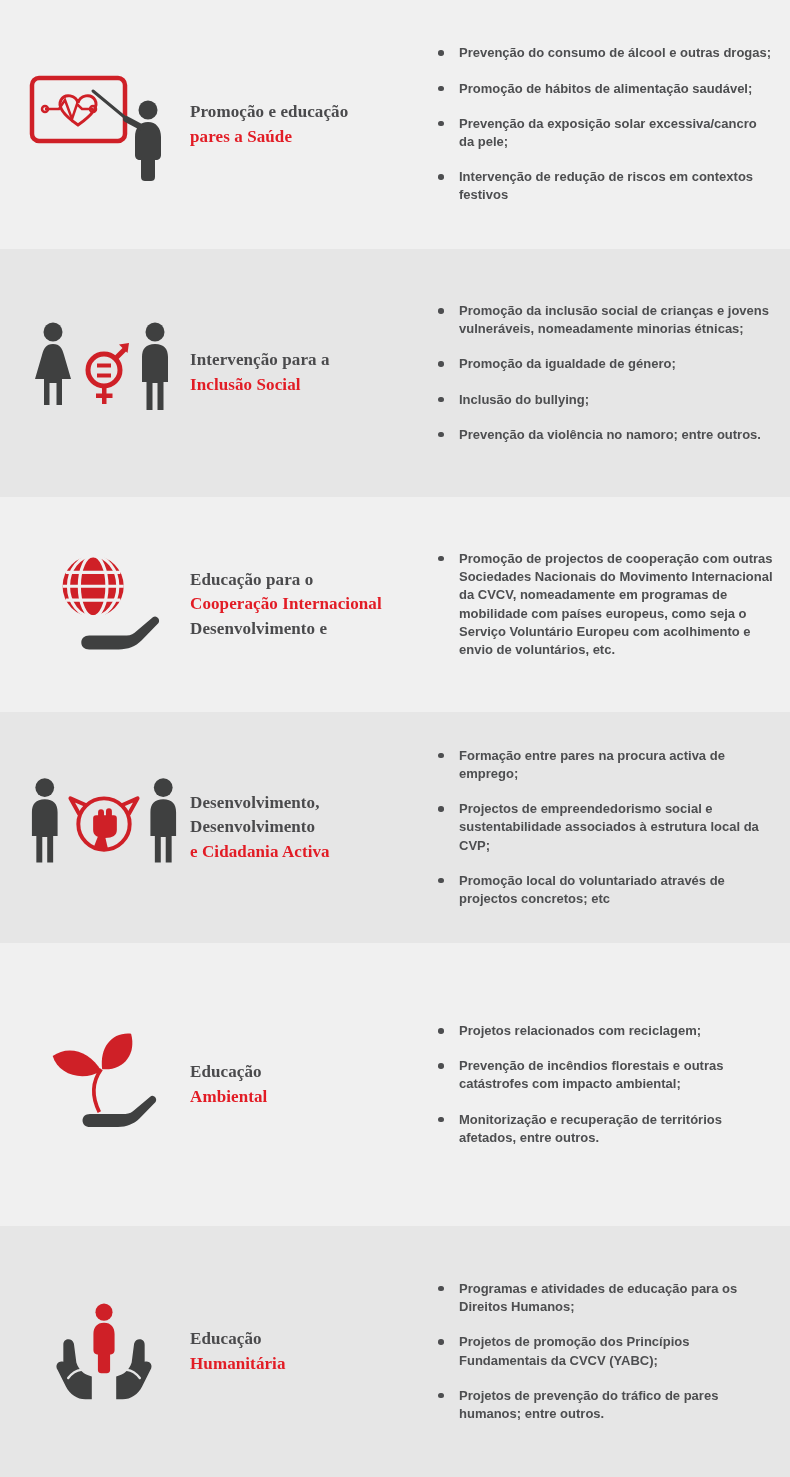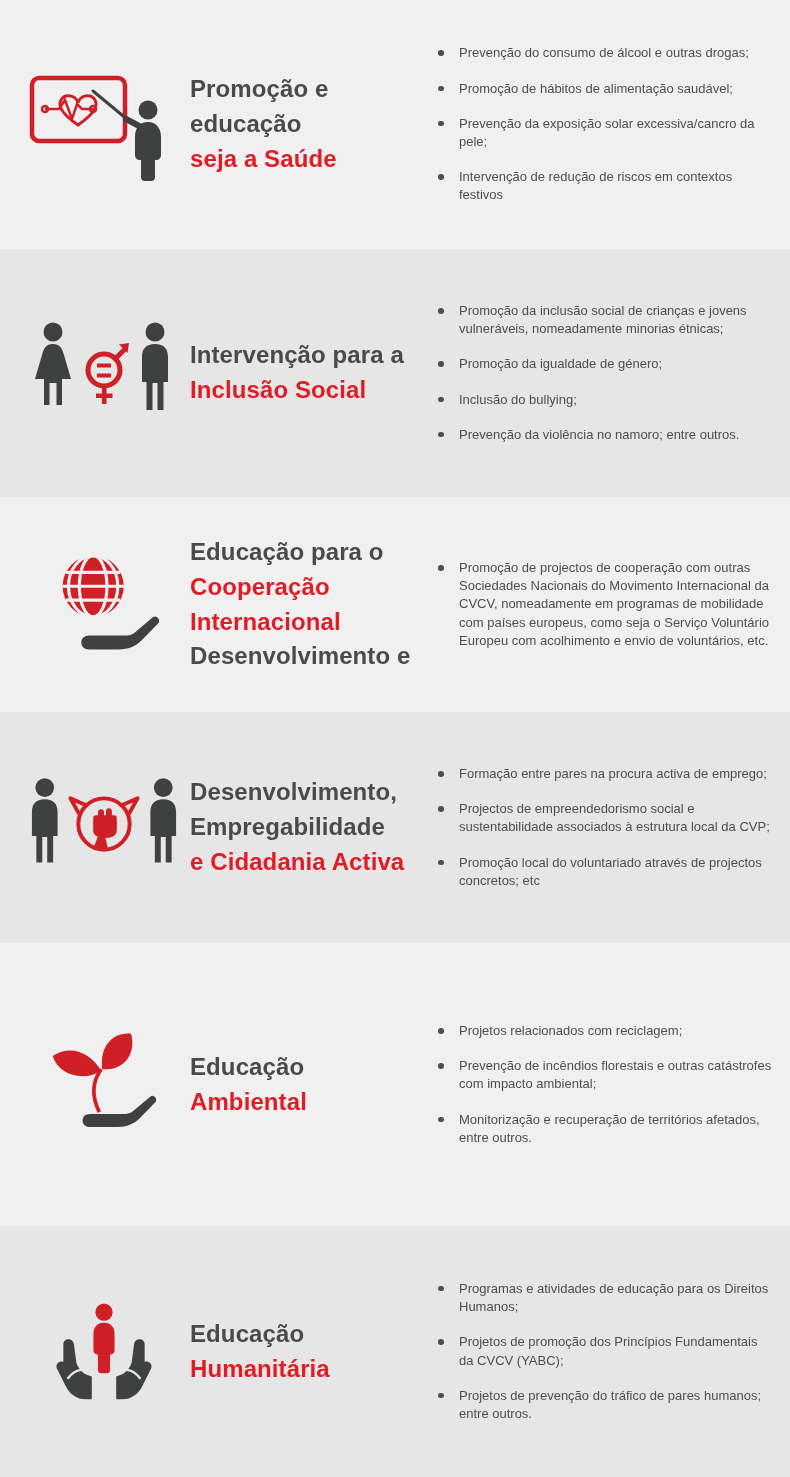--- a/index.html
+++ b/index.html
@@ -9,24 +9,24 @@
   *{margin:0;padding:0;box-sizing:border-box;}
   html,body{width:790px;}
   body{font-family:"Liberation Sans","DejaVu Sans",sans-serif;background:#fff;}
   .section{display:flex;align-items:center;width:790px;}
   .bg-light{background:var(--bg-light);}
   .bg-dark{background:var(--bg-dark);}
   .h0{height:249px;}.h1{height:248px;}.h2{height:215px;}
   .h3{height:231px;}.h4{height:283px;}.h5{height:251px;}
   .icon-cell{flex:0 0 172px;margin-left:18px;display:flex;align-items:center;justify-content:center;}
   .title-cell{flex:0 0 245px;padding-right:10px;}
-  .t-line{font-size:24px;font-weight:700;line-height:1.45;color:var(--title-gray);letter-spacing:.1px;}
+  .t-line{font-size:17px;font-weight:700;line-height:1.45;color:var(--title-gray);letter-spacing:.1px;font-family:Liberation Serif, serif;}
   .t-red{color:var(--accent);}
   .bullets-cell{flex:1 1 auto;padding-right:15px;list-style:none;}
-  .bullets-cell li{position:relative;padding-left:24px;font-size:13px;font-weight:400;
+  .bullets-cell li{position:relative;padding-left:24px;font-size:13px;font-weight:700;
     line-height:1.4;color:var(--text);margin:17px 0;}
   .bullets-cell li::before{content:"";position:absolute;left:3px;top:6px;width:5.5px;height:5.5px;
     border-radius:50%;background:var(--text);}
   svg{display:block;}
   .fr{fill:var(--icon-red);} .fd{fill:var(--icon-dark);}
   .sr{stroke:var(--icon-red);fill:none;} .sd{stroke:var(--icon-dark);fill:none;}
   .sbgl{stroke:var(--bg-light);fill:none;} .sbgd{stroke:var(--bg-dark);fill:none;}
 </style>
 </head>
 <body>
@@ -40,21 +40,21 @@
       <circle cx="16" cy="40" r="3" class="sr" stroke-width="2.5"></circle>
       <circle cx="64" cy="40" r="3" class="sr" stroke-width="2.5"></circle>
       <path d="M64 22 L99 51" class="sd" stroke-width="3" stroke-linecap="round"></path>
       <circle cx="119" cy="41" r="9.5" class="fd"></circle>
       <path d="M119 53 c-8 0 -13 6 -13 15 v18 c0 3 2 5 5 5 h1 v17 c0 3 2 4 4 4 h6 c2 0 4 -1 4 -4 v-17 h1 c3 0 5 -2 5 -5 v-18 c0 -9 -5 -15 -13 -15 z" class="fd"></path>
       <path d="M112 58 L97 50" class="sd" stroke-width="6" stroke-linecap="round"></path>
     </svg>
   </div>
   <div class="title-cell">
     <div class="t-line">Promoção e educação</div>
-    <div class="t-line t-red">seja a Saúde</div>
+    <div class="t-line t-red">pares a Saúde</div>
   </div>
   <ul class="bullets-cell">
     <li>Prevenção do consumo de álcool e outras drogas;</li>
     <li>Promoção de hábitos de alimentação saudável;</li>
     <li>Prevenção da exposição solar excessiva/cancro da pele;</li>
     <li>Intervenção de redução de riscos em contextos festivos</li>
   </ul>
 </section>
 
 <section class="section bg-dark h1">
@@ -116,21 +116,21 @@
       <path d="M140 27 c-9 0 -13 5 -13 13 v24 h4.5 v27 h6 v-26 h5 v26 h6 v-27 h4.5 v-24 c0 -8 -4 -13 -13 -13 z" class="fd"></path>
       <circle cx="80" cy="52" r="26" class="sr" stroke-width="4"></circle>
       <path d="M62 33 L46 26 L55 42" class="sr" stroke-width="4" stroke-linejoin="round"></path>
       <path d="M98 33 L114 26 L105 42" class="sr" stroke-width="4" stroke-linejoin="round"></path>
       <path d="M69 58 V46 q0 -3 3 -3 h2 v-3 q0 -3 3 -3 t3 3 v3 h2 v-4 q0 -3 3 -3 t3 3 v4 h2 q3 0 3 3 v12 q0 8 -12 8 t-12 -8 z" class="fr"></path>
       <path d="M74 64 l-5 13 h15 l-3 -13 z" class="fr"></path>
     </svg>
   </div>
   <div class="title-cell">
     <div class="t-line">Desenvolvimento,</div>
-    <div class="t-line">Empregabilidade</div>
+    <div class="t-line">Desenvolvimento</div>
     <div class="t-line t-red">e Cidadania Activa</div>
   </div>
   <ul class="bullets-cell">
     <li>Formação entre pares na procura activa de emprego;</li>
     <li>Projectos de empreendedorismo social e sustentabilidade associados à estrutura local da CVP;</li>
     <li>Promoção local do voluntariado através de projectos concretos; etc</li>
   </ul>
 </section>
 
 <section class="section bg-light h4">

